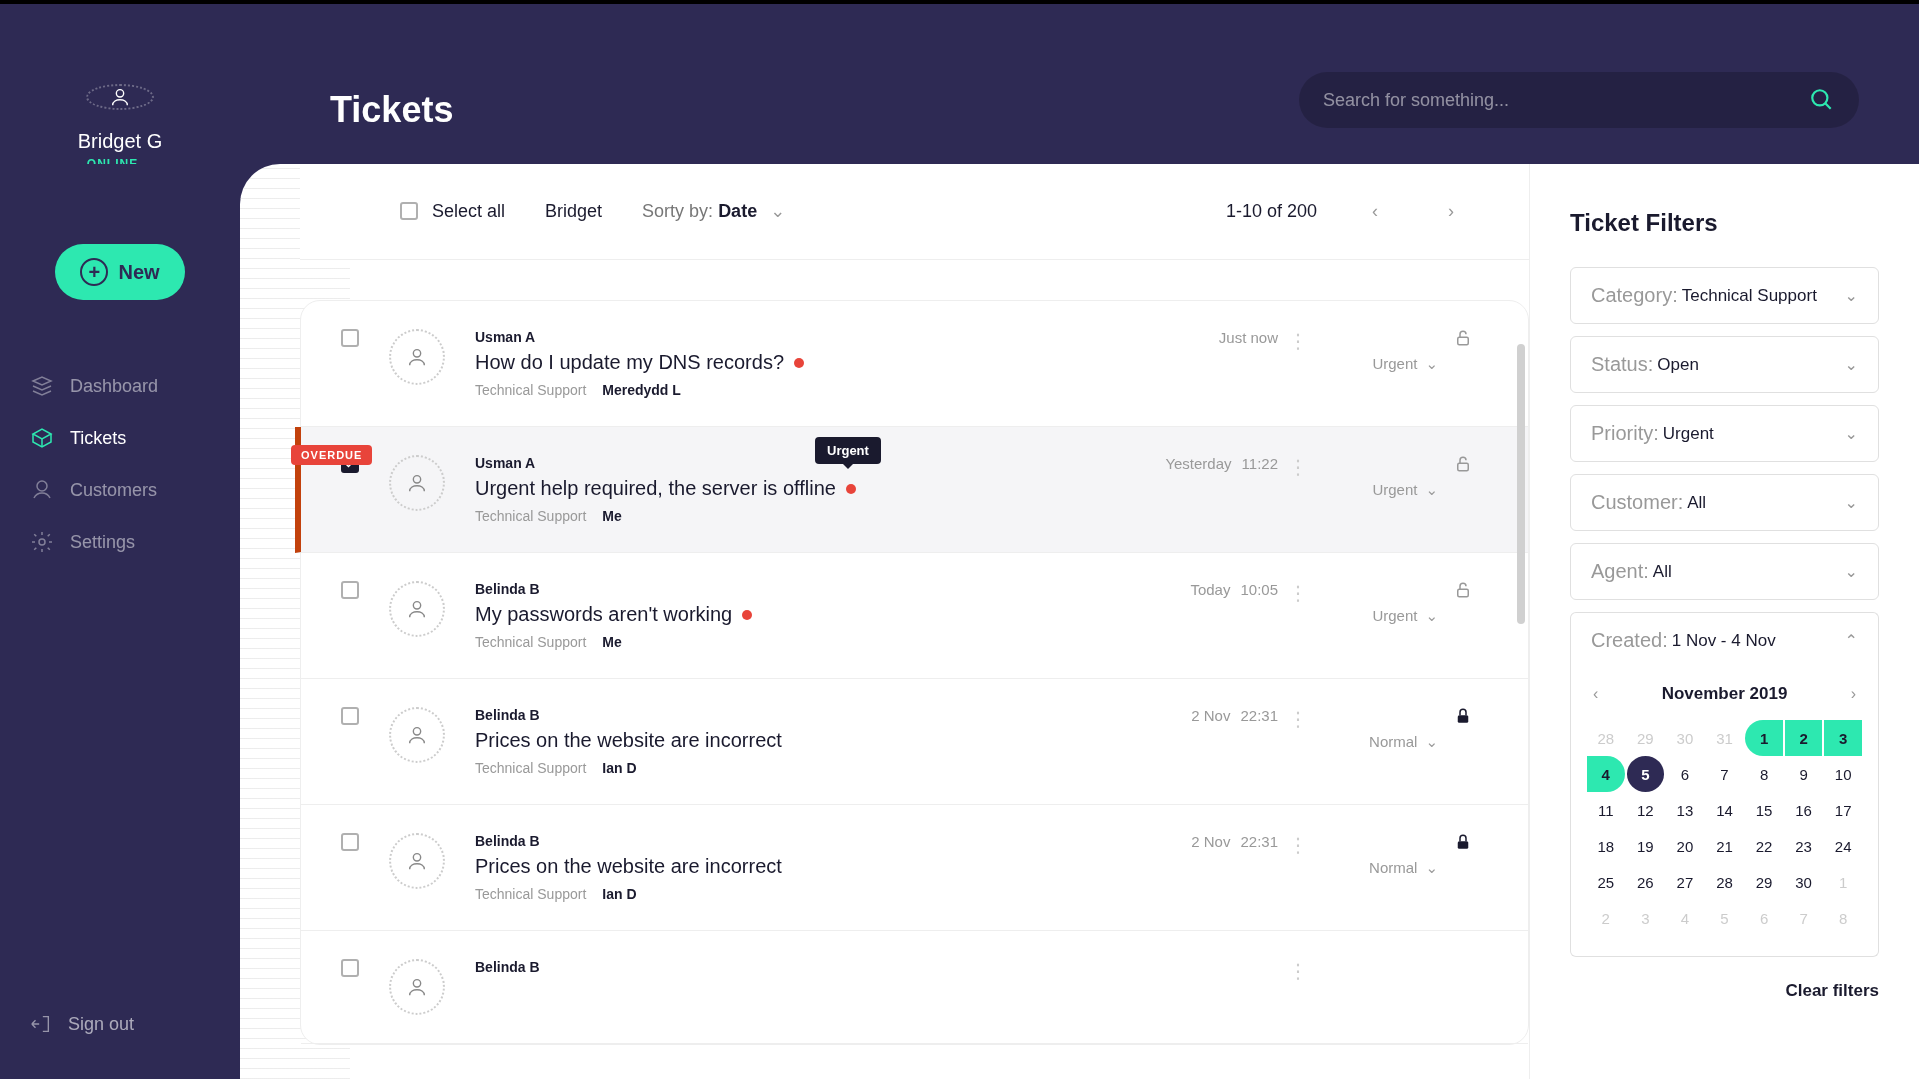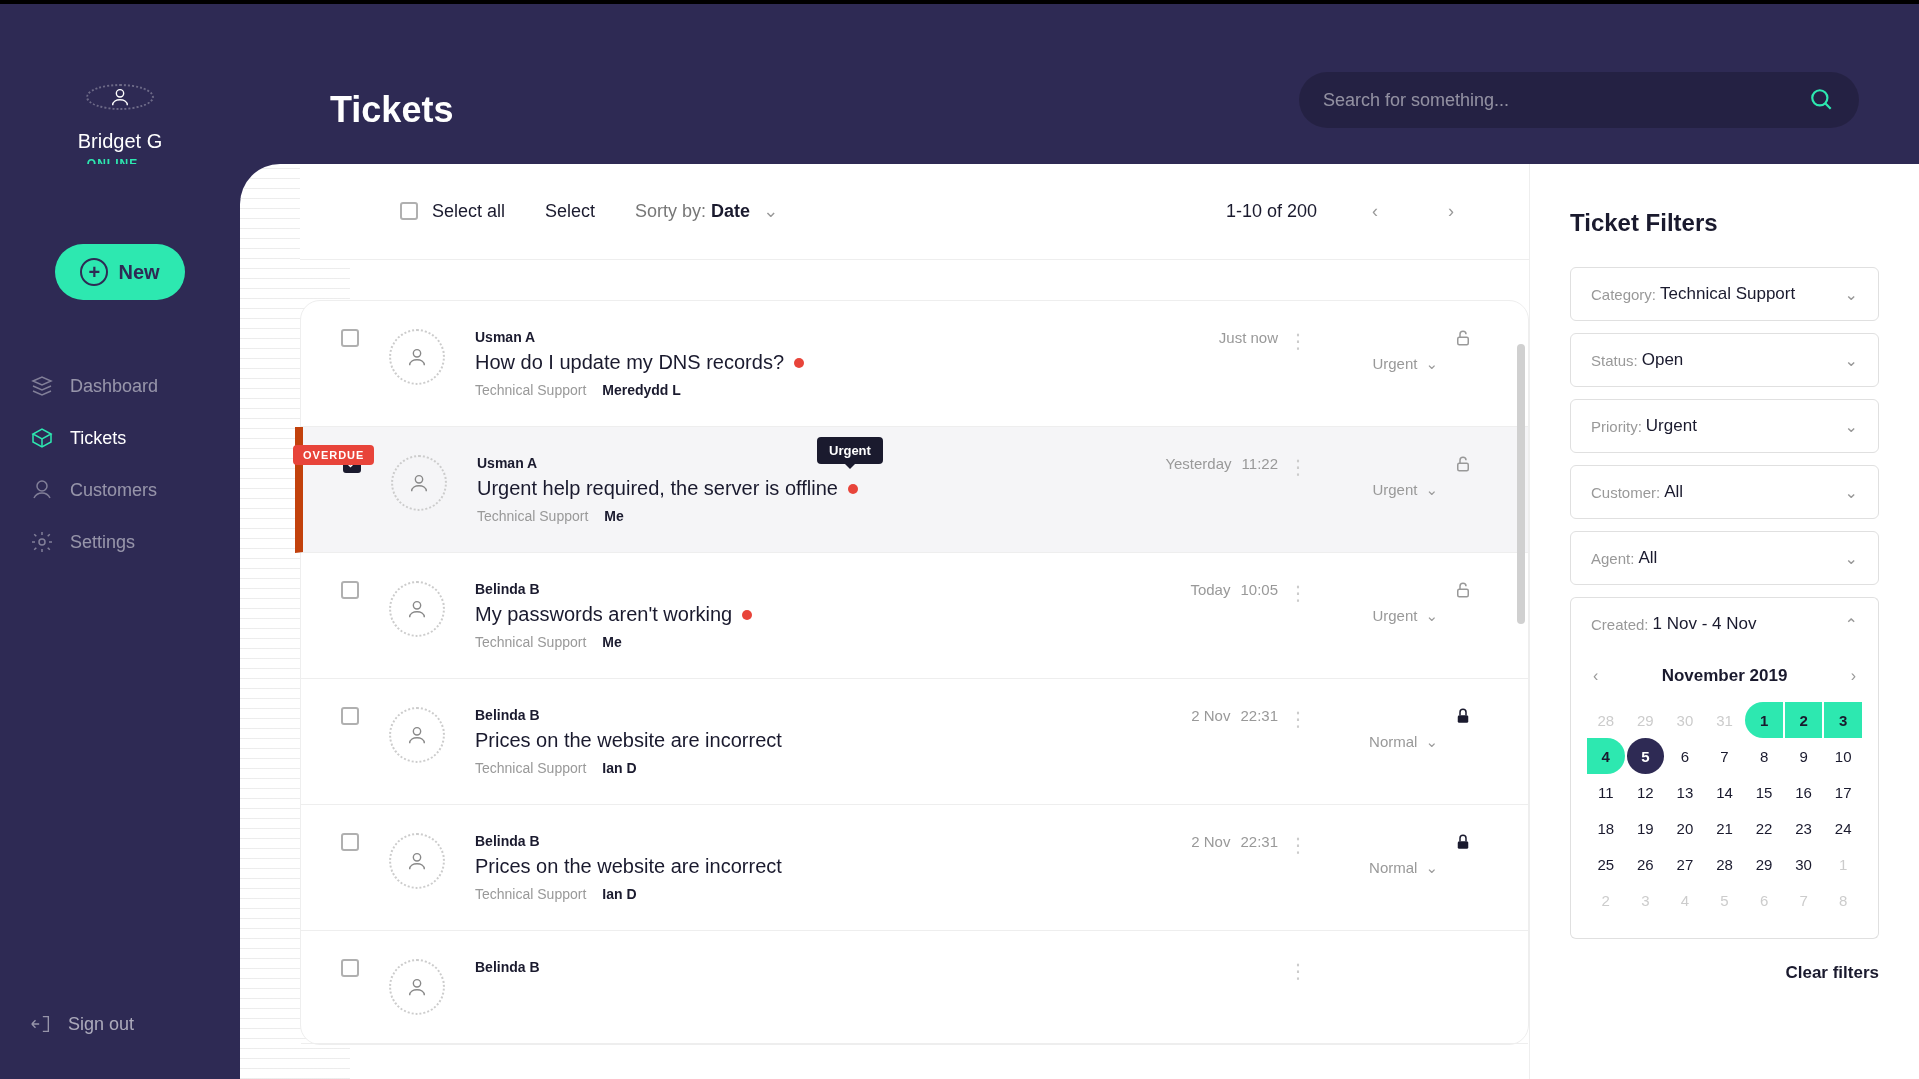--- a/index.html
+++ b/index.html
@@ -42,21 +42,21 @@
 .checkbox.checked { background: #1a1a2e; border-color: #1a1a2e; display: flex; align-items: center; justify-content: center; }
 .toolbar-text { font-size: 18px; color: #1a1a2e; font-weight: 500; cursor: pointer; }
 .sort-by { font-size: 18px; color: #777; }
 .sort-by strong { color: #1a1a2e; font-weight: 600; text-align: center; }
 .toolbar-spacer { flex: 1; }
 .pagination-text { font-size: 18px; color: #1a1a2e; font-weight: 500; }
 .pager-arrow { width: 36px; height: 36px; display: flex; align-items: center; justify-content: center; cursor: pointer; color: #999; font-size: 18px; }
 
 .ticket-list { position: relative; z-index: 1; margin-left: 60px; background: #fff; border-radius: 20px; border: 1px solid #eee; margin-top: 40px; }
 .ticket-row { display: flex; padding: 28px 40px 28px 40px; border-bottom: 1px solid #eee; position: relative; }
-.ticket-row.selected { background: #f5f5f7; border-left: 8px solid #c2410c; margin-left: -6px; }
+.ticket-row.selected { background: #f5f5f7; border-left: 6px solid #c2410c; margin-left: -6px; }
 .overdue-tag { position: absolute; left: -10px; top: 18px; background: #e8443a; color: #fff; font-size: 11px; font-weight: 700; letter-spacing: 1px; padding: 4px 10px; border-radius: 4px; }
 .row-checkbox { margin-right: 30px; }
 .row-avatar { width: 56px; height: 56px; border: 2px dotted #ccc; border-radius: 50%; display: flex; align-items: center; justify-content: center; margin-right: 30px; }
 .row-main { flex: 1; }
 .row-customer { font-size: 14px; color: #1a1a2e; font-weight: 600; margin-bottom: 6px; }
 .row-subject { font-size: 20px; color: #1a1a2e; font-weight: 500; display: flex; align-items: center; gap: 10px; position: relative; }
 .urgent-dot { width: 10px; height: 10px; background: #e8443a; border-radius: 50%; }
 .row-meta { font-size: 14px; color: #999; margin-top: 8px; display: flex; gap: 16px; }
 .row-meta .agent { color: #1a1a2e; font-weight: 600; }
 .row-time { width: 180px; font-size: 15px; color: #999; text-align: right; }
@@ -67,21 +67,21 @@
 .row-lock.dark { color: #1a1a2e; }
 .tooltip { position: absolute; top: -40px; left: 340px; background: #1a1a2e; color: #fff; font-size: 13px; padding: 6px 12px; border-radius: 4px; font-weight: 600; }
 .tooltip::after { content: ''; position: absolute; bottom: -5px; left: 50%; margin-left: -5px; border: 5px solid transparent; border-top-color: #1a1a2e; border-bottom: none; }
 
 .scrollbar-track { position: absolute; right: 4px; top: 180px; bottom: 20px; width: 8px; background: transparent; z-index: 2; }
 .scrollbar-thumb { width: 8px; height: 280px; background: #d0d0d0; border-radius: 4px; }
 
 .filters { width: 390px; padding: 45px 40px; border-left: 1px solid #eee; overflow-y: auto; }
 .filters-title { font-size: 24px; font-weight: 600; color: #1a1a2e; margin-bottom: 30px; }
 .filter-row { border: 1px solid #e0e0e0; border-radius: 6px; padding: 16px 20px; margin-bottom: 12px; display: flex; align-items: center; cursor: pointer; }
-.filter-label { color: #999; font-size: 15px; }
+.filter-label { color: #999; font-size: 20px; }
 .filter-value { color: #1a1a2e; font-size: 17px; font-weight: 500; margin-left: 4px; flex: 1; }
 .filter-chevron { color: #999; }
 .filter-created { margin-bottom: 0; border-radius: 6px 6px 0 0; border-bottom: none; }
 
 .calendar { border: 1px solid #e0e0e0; border-top: none; border-radius: 0 0 6px 6px; padding: 16px 16px 20px; }
 .cal-header { display: flex; align-items: center; justify-content: space-between; margin-bottom: 16px; padding: 0 6px; }
 .cal-nav { color: #999; cursor: pointer; font-size: 16px; }
 .cal-month { font-size: 17px; font-weight: 600; color: #1a1a2e; }
 .cal-grid { display: grid; grid-template-columns: repeat(7, 1fr); gap: 0 2px; }
 .cal-day { height: 36px; display: flex; align-items: center; justify-content: center; font-size: 15px; color: #1a1a2e; cursor: pointer; border-radius: 18px; font-weight: 500; }
@@ -175,21 +175,21 @@
 
   <div class="content">
     <div class="ticket-area">
       <div class="wave-bg"></div>
 
       <div class="toolbar">
         <div class="select-all">
           <div class="checkbox"></div>
           <span>Select all</span>
         </div>
-        <div class="toolbar-text">Select</div>
+        <div class="toolbar-text">Bridget</div>
         <div class="sort-by">
           <span>Sorty by: </span><strong>Date</strong>
           <span style="margin-left:8px;color:#999">⌄</span>
         </div>
         <div class="toolbar-spacer"></div>
         <div class="pagination-text">1-10 of 200</div>
         <div class="pager-arrow">‹</div>
         <div class="pager-arrow">›</div>
       </div>
 

